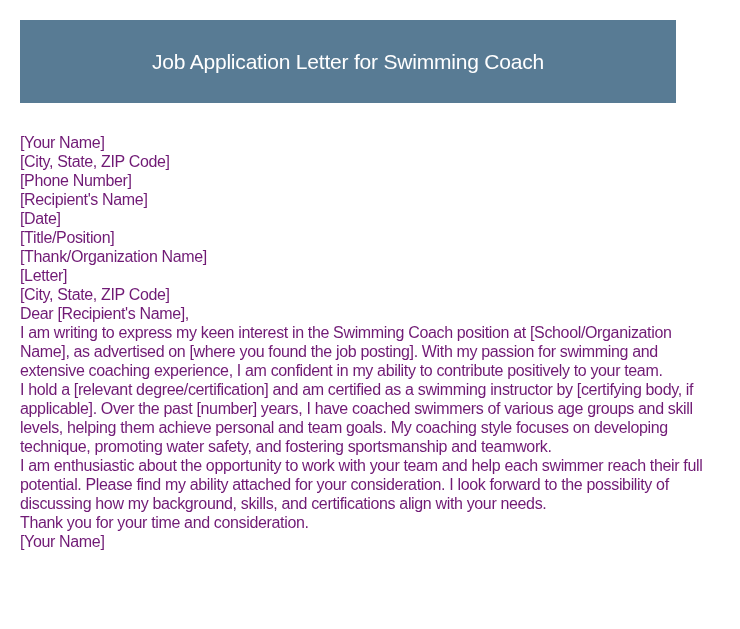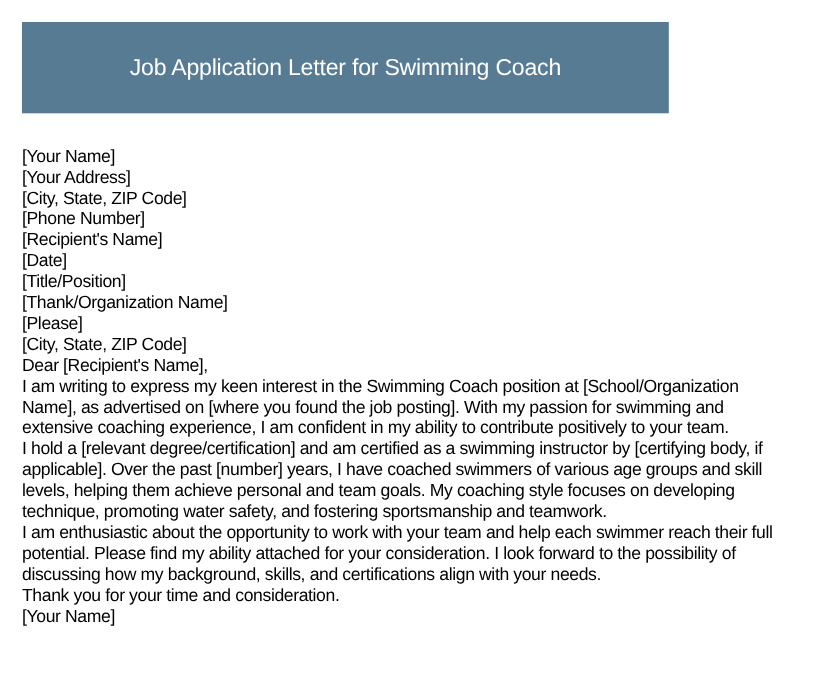--- a/index.html
+++ b/index.html
@@ -1,51 +1,50 @@
 <!DOCTYPE html>
 <html><head>
   <meta charset="utf-8">
   <style>
     html, body { margin: 0; padding: 0; background: #ffffff; }
     body {
       width: 740px; height: 629px; position: relative; overflow: hidden;
       font-family: "Liberation Sans", sans-serif;
     }
     .header {
-      position: absolute; left: 20px; top: 20px; width: 588px; height: 83px;
+      position: absolute; left: 20px; top: 20px; width: 656px; height: 83px;
       background: #587b94; color: #ffffff;
       display: flex; align-items: center; justify-content: center;
     }
     .header h1 {
       margin: 0; font-weight: normal; font-size: 21px; letter-spacing: -0.2px;
       font-family: "Liberation Sans", sans-serif;
     }
     .letter {
       position: absolute; left: 20px; top: 133px; width: 705px;
-      color: #000000; font-size: 16px; line-height: 19px; letter-spacing: -0.35px;
+      color: #701a75; font-size: 16px; line-height: 19px; letter-spacing: -0.35px;
     }
     .letter p { margin: 0; }
   </style>
 </head>
 <body>
 
 <div class="header">
   <h1>Job Application Letter for Swimming Coach</h1>
 </div>
 
 <div class="letter">
   <p>[Your Name]</p>
-  <p>[Your Address]</p>
   <p>[City, State, ZIP Code]</p>
   <p>[Phone Number]</p>
   <p>[Recipient's Name]</p>
   <p>[Date]</p>
   <p>[Title/Position]</p>
   <p>[Thank/Organization Name]</p>
-  <p>[Please]</p>
+  <p>[Letter]</p>
   <p>[City, State, ZIP Code]</p>
   <p>Dear [Recipient's Name],</p>
   <p>I am writing to express my keen interest in the Swimming Coach position at [School/Organization Name], as advertised on [where you found the job posting]. With my passion for swimming and extensive coaching experience, I am confident in my ability to contribute positively to your team.</p>
   <p>I hold a [relevant degree/certification] and am certified as a swimming instructor by [certifying body, if applicable]. Over the past [number] years, I have coached swimmers of various age groups and skill levels, helping them achieve personal and team goals. My coaching style focuses on developing technique, promoting water safety, and fostering sportsmanship and teamwork.</p>
   <p>I am enthusiastic about the opportunity to work with your team and help each swimmer reach their full potential. Please find my ability attached for your consideration. I look forward to the possibility of discussing how my background, skills, and certifications align with your needs.</p>
   <p>Thank you for your time and consideration.</p>
   <p>[Your Name]</p>
 </div>
 
 </body></html>

